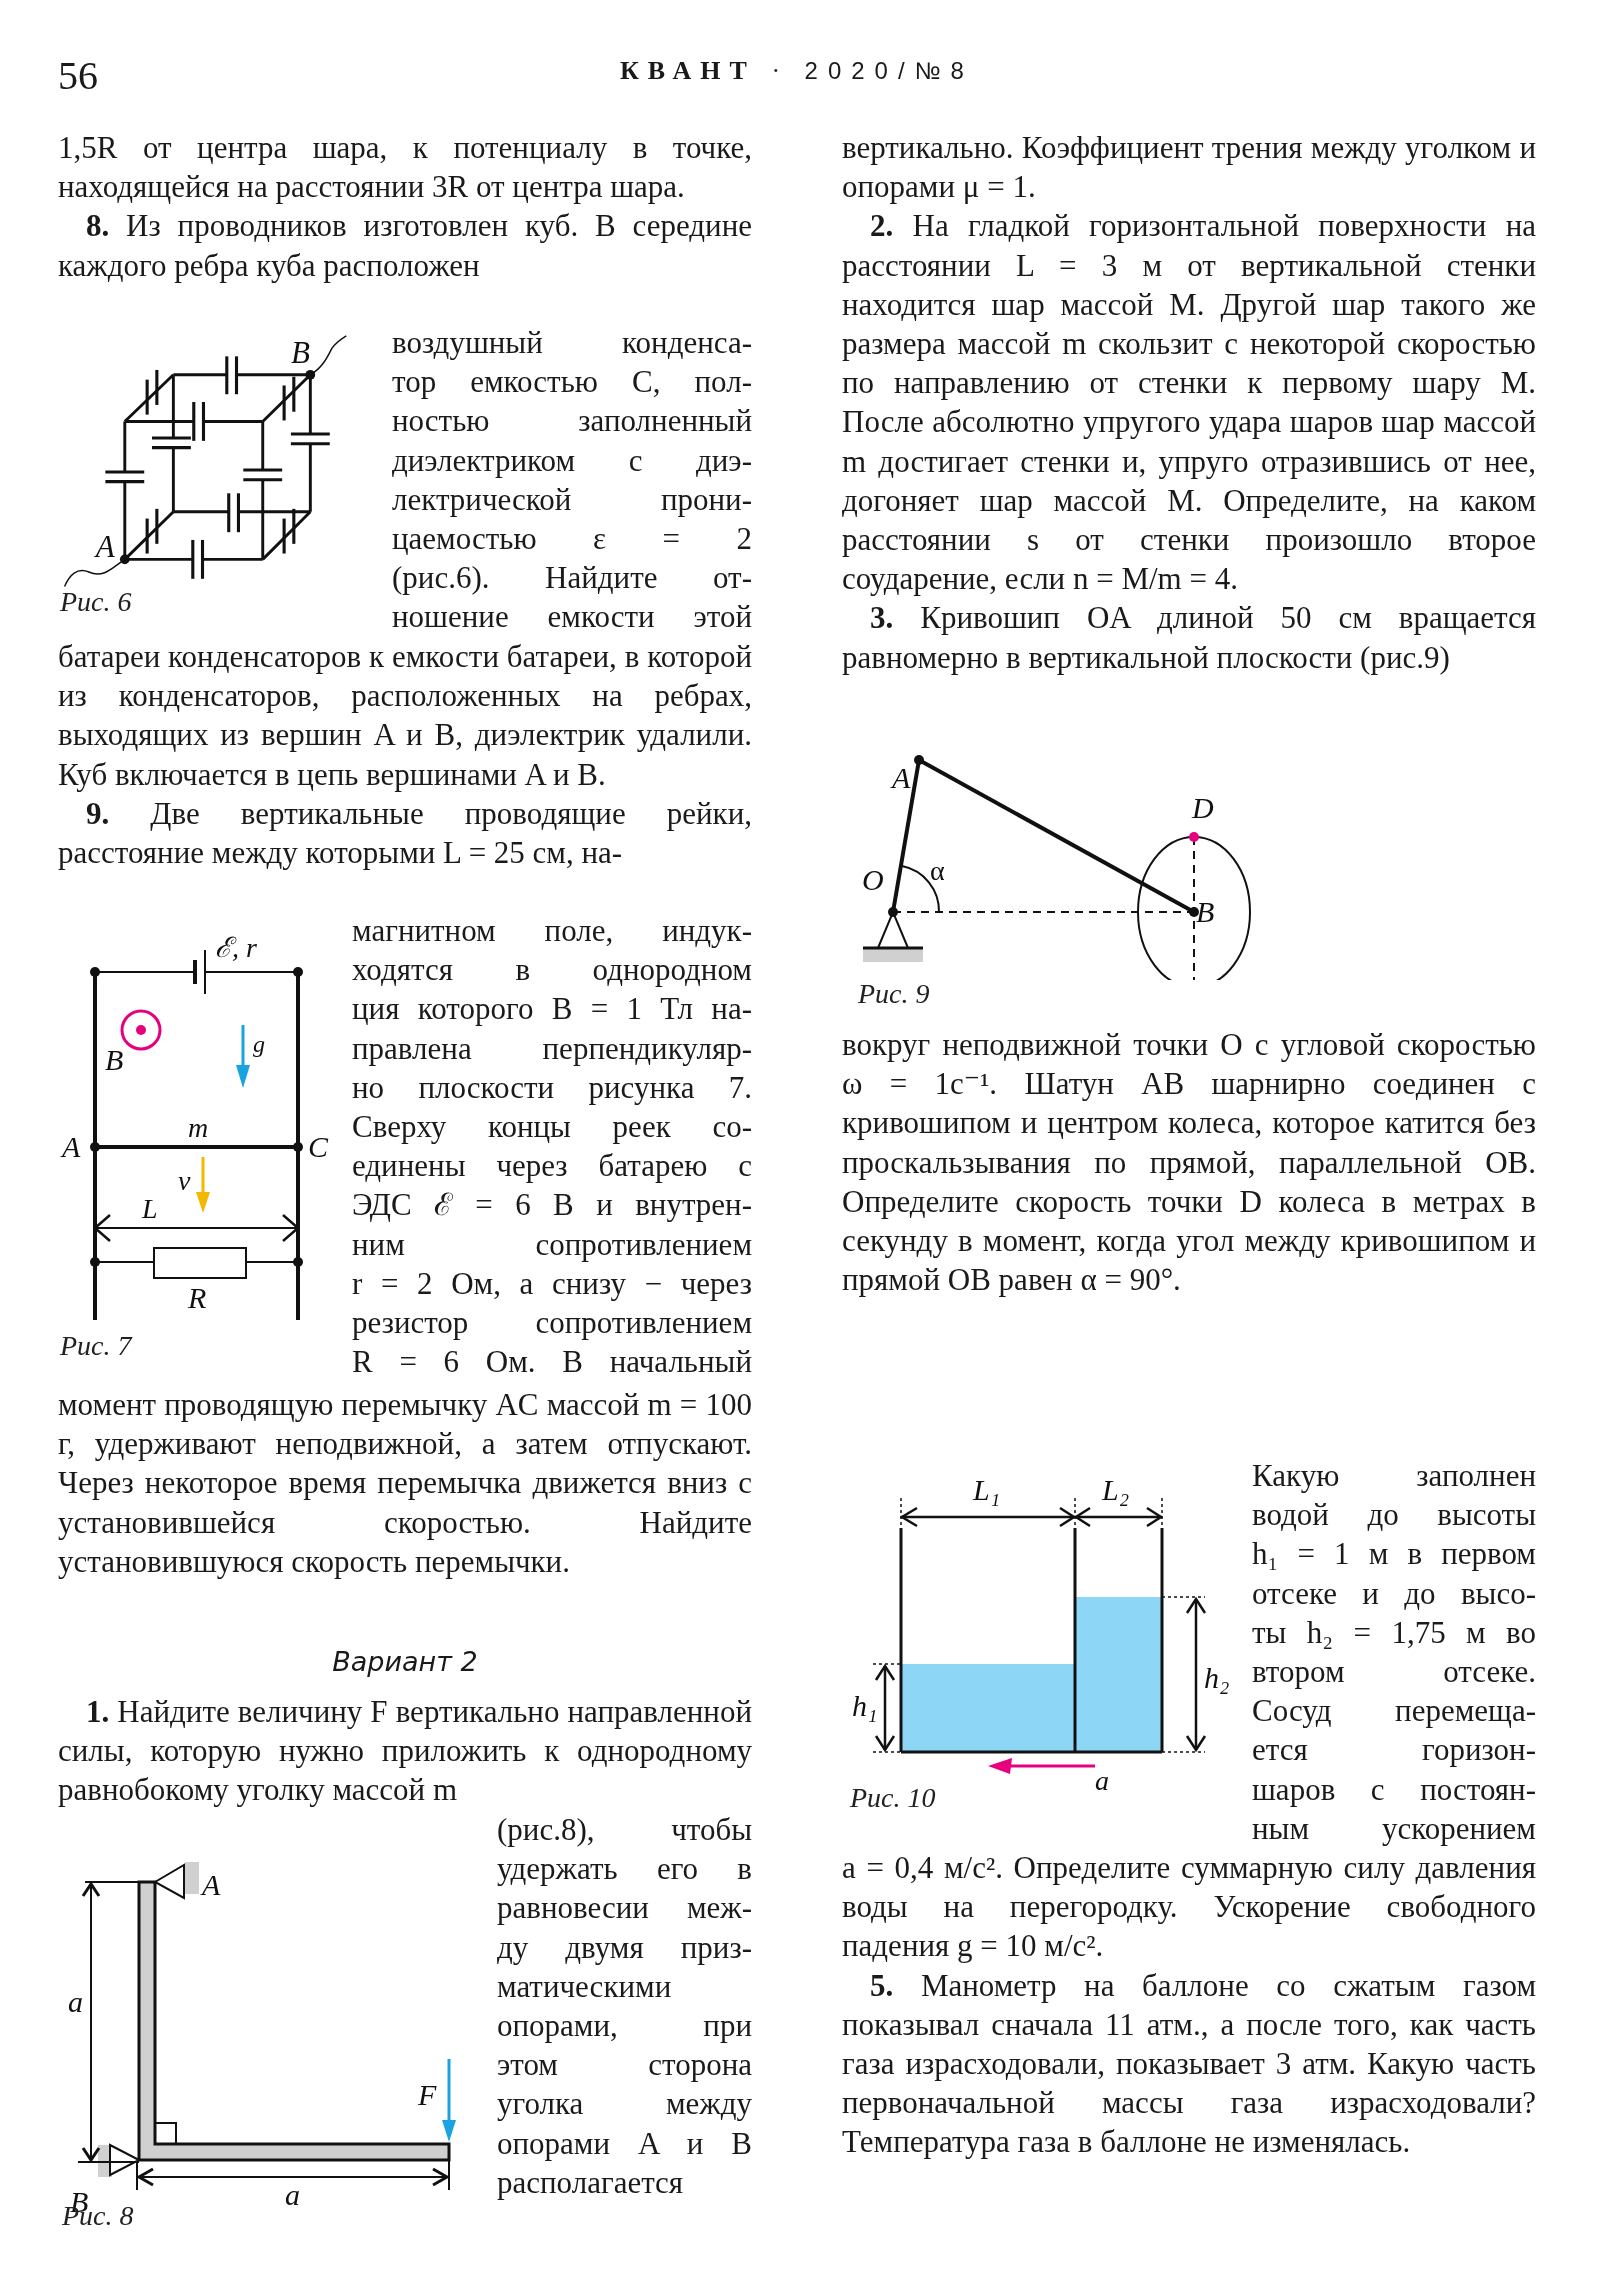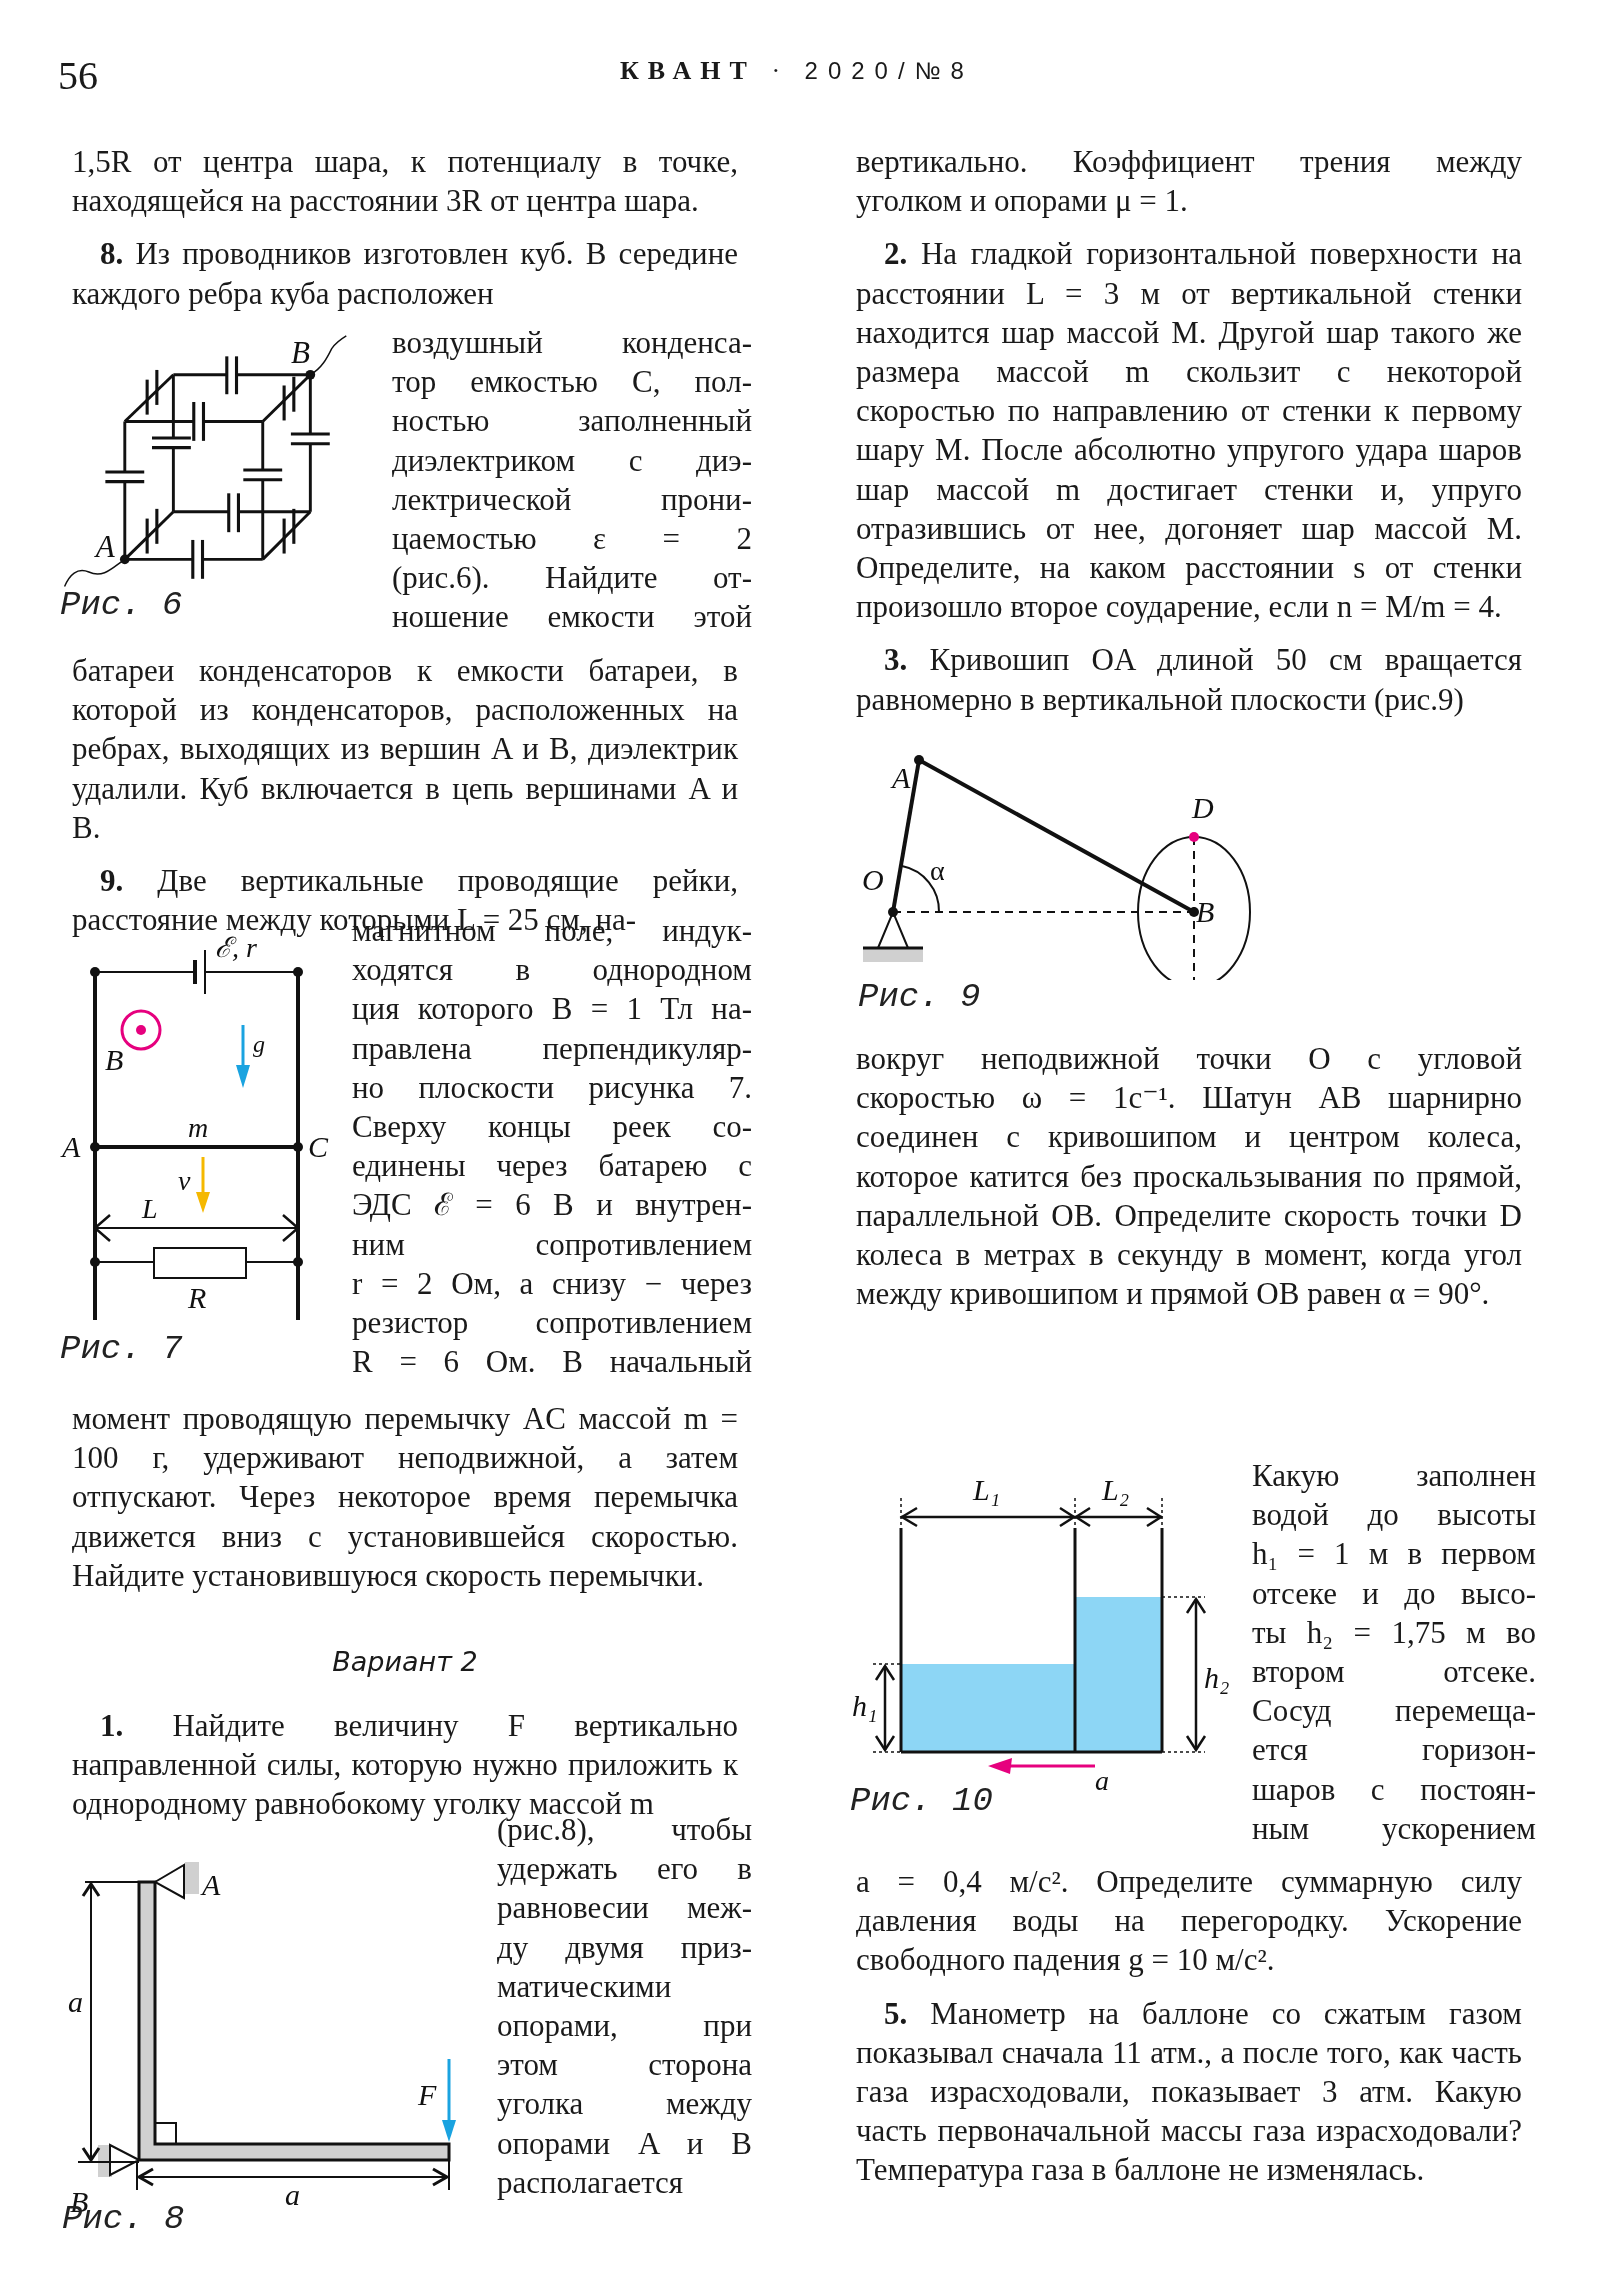--- a/index.html
+++ b/index.html
@@ -3,27 +3,27 @@
 <meta charset="utf-8">
 <style>
   html, body { margin: 0; padding: 0; background: #ffffff; }
   body { width: 1600px; height: 2296px; position: relative; overflow: hidden; color: #1a1a1a;
          font-family: "Liberation Serif", "DejaVu Serif", serif; }
   .page-num { position: absolute; left: 58px; top: 52px; font-size: 40px; font-family: "Liberation Serif", serif; }
   .journal { position: absolute; left: 620px; top: 56px; font-size: 26px; letter-spacing: 9px; }
   .journal .brand { font-weight: bold; }
   .journal .issue { font-family: Liberation Sans, sans-serif; font-size: 24px; letter-spacing: 10px; }
   .col { position: absolute; font-size: 31px; line-height: 39.2px; text-align: justify; }
-  .col p { margin: 14px; }
+  .col p { margin: 0; }
   .left { left: 58px; top: 128px; width: 694px; }
   .right { left: 842px; top: 128px; width: 694px; }
   .ind { text-indent: 28px; }
   .num { font-weight: bold; }
   .fig { position: absolute; }
-  .cap { position: absolute; font-family: Liberation Mono, monospace; font-style: italic; font-size: 34px; color: #222; }
+  .cap { position: absolute; font-family: Liberation Serif, serif; font-style: italic; font-size: 28px; color: #222; }
   .narrow { position: absolute; font-size: 31px; line-height: 39.2px; text-align: justify; text-align-last: justify; }
   .narrow div { white-space: nowrap; text-align-last: justify; text-align: justify; }
   .variant { position: absolute; left: 58px; width: 694px; text-align: center; top: 1646px;
              font-family: "DejaVu Sans", sans-serif; font-style: italic; font-size: 27px; }
   svg text { font-family: "Liberation Serif", serif; font-style: italic; }
 </style>
 </head>
 <body>
 
 <div class="page-num">56</div>

